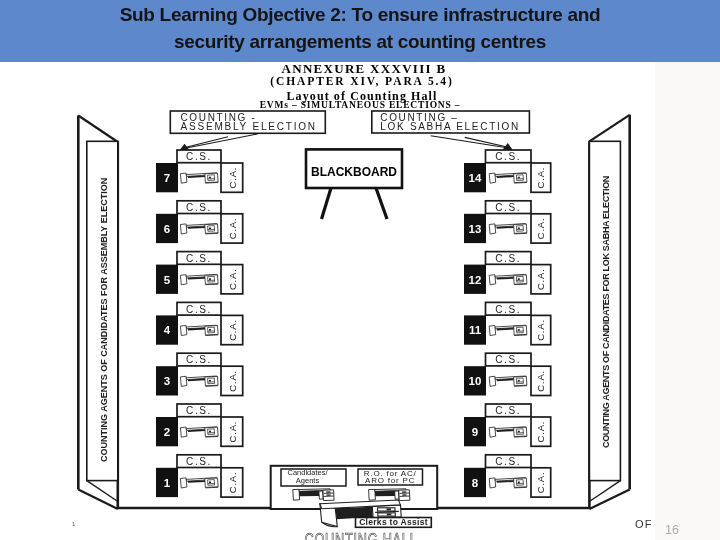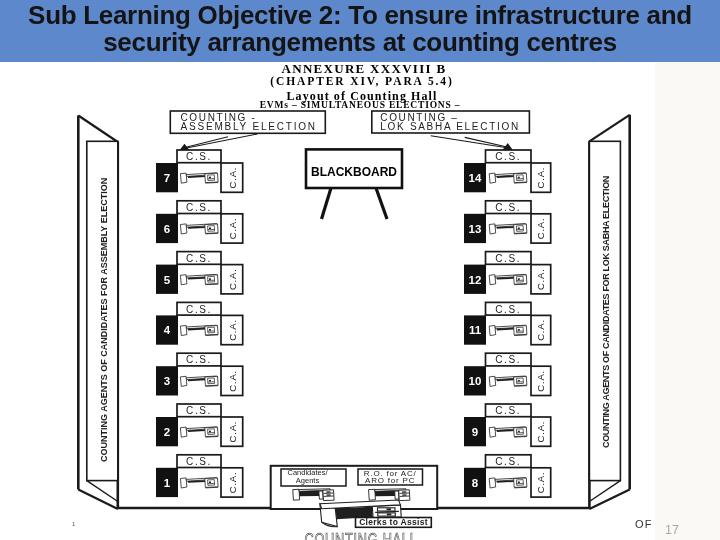--- a/index.html
+++ b/index.html
@@ -1,19 +1,19 @@
 <!DOCTYPE html>
 <html><head>
 <meta charset="utf-8">
 <style>
   html,body{margin:0;padding:0;}
   body{width:720px;height:540px;overflow:hidden;background:#ffffff;font-family:"Liberation Sans",sans-serif;}
   #slide{position:relative;width:720px;height:540px;background:#ffffff;}
   #titlebar{position:absolute;left:0;top:0;width:720px;height:62px;background:#5d88cc;}
-  #titletext{position:absolute;left:0;top:2px;width:720px;text-align:center;font-weight:bold;font-size:26px;line-height:26.5px;color:#141414;letter-spacing:-0.3px;}
+  #titletext{position:absolute;left:0;top:2px;width:720px;text-align:center;font-weight:bold;font-size:19px;line-height:26.5px;color:#141414;letter-spacing:-0.3px;}
   svg{position:absolute;left:0;top:0;}
 </style>
 </head>
 <body>
 <div id="slide">
 
   <div id="titlebar"></div>
 
   <div id="titletext">Sub Learning Objective 2: To ensure infrastructure and<br>security arrangements at counting centres</div>
 
@@ -288,14 +288,14 @@
       <text x="393.5" y="525" font-size="8.5" font-weight="bold" letter-spacing="0.3" text-anchor="middle" fill="#222222">Clerks to Assist</text>
     </g>
 
     <text x="361" y="546.3" font-family="Liberation Sans,sans-serif" font-weight="normal" font-size="17.5" fill="#ffffff" stroke="#535353" stroke-width="0.75" letter-spacing="1" text-anchor="middle" textLength="113" lengthAdjust="spacingAndGlyphs">COUNTING HALL</text>
 
     <text x="635" y="527.5" font-size="11" letter-spacing="1.2" fill="#333333">OF</text>
 
     <text x="72" y="526" font-size="6" fill="#555555">1</text>
   </svg>
 
-  <div style="position:absolute;left:665px;top:523px;width:14px;text-align:center;font-size:12.5px;color:#a9a9a9;">17</div>
+  <div style="position:absolute;left:665px;top:523px;width:14px;text-align:center;font-size:12.5px;color:#a9a9a9;">16</div>
 </div>
 
 </body></html>

